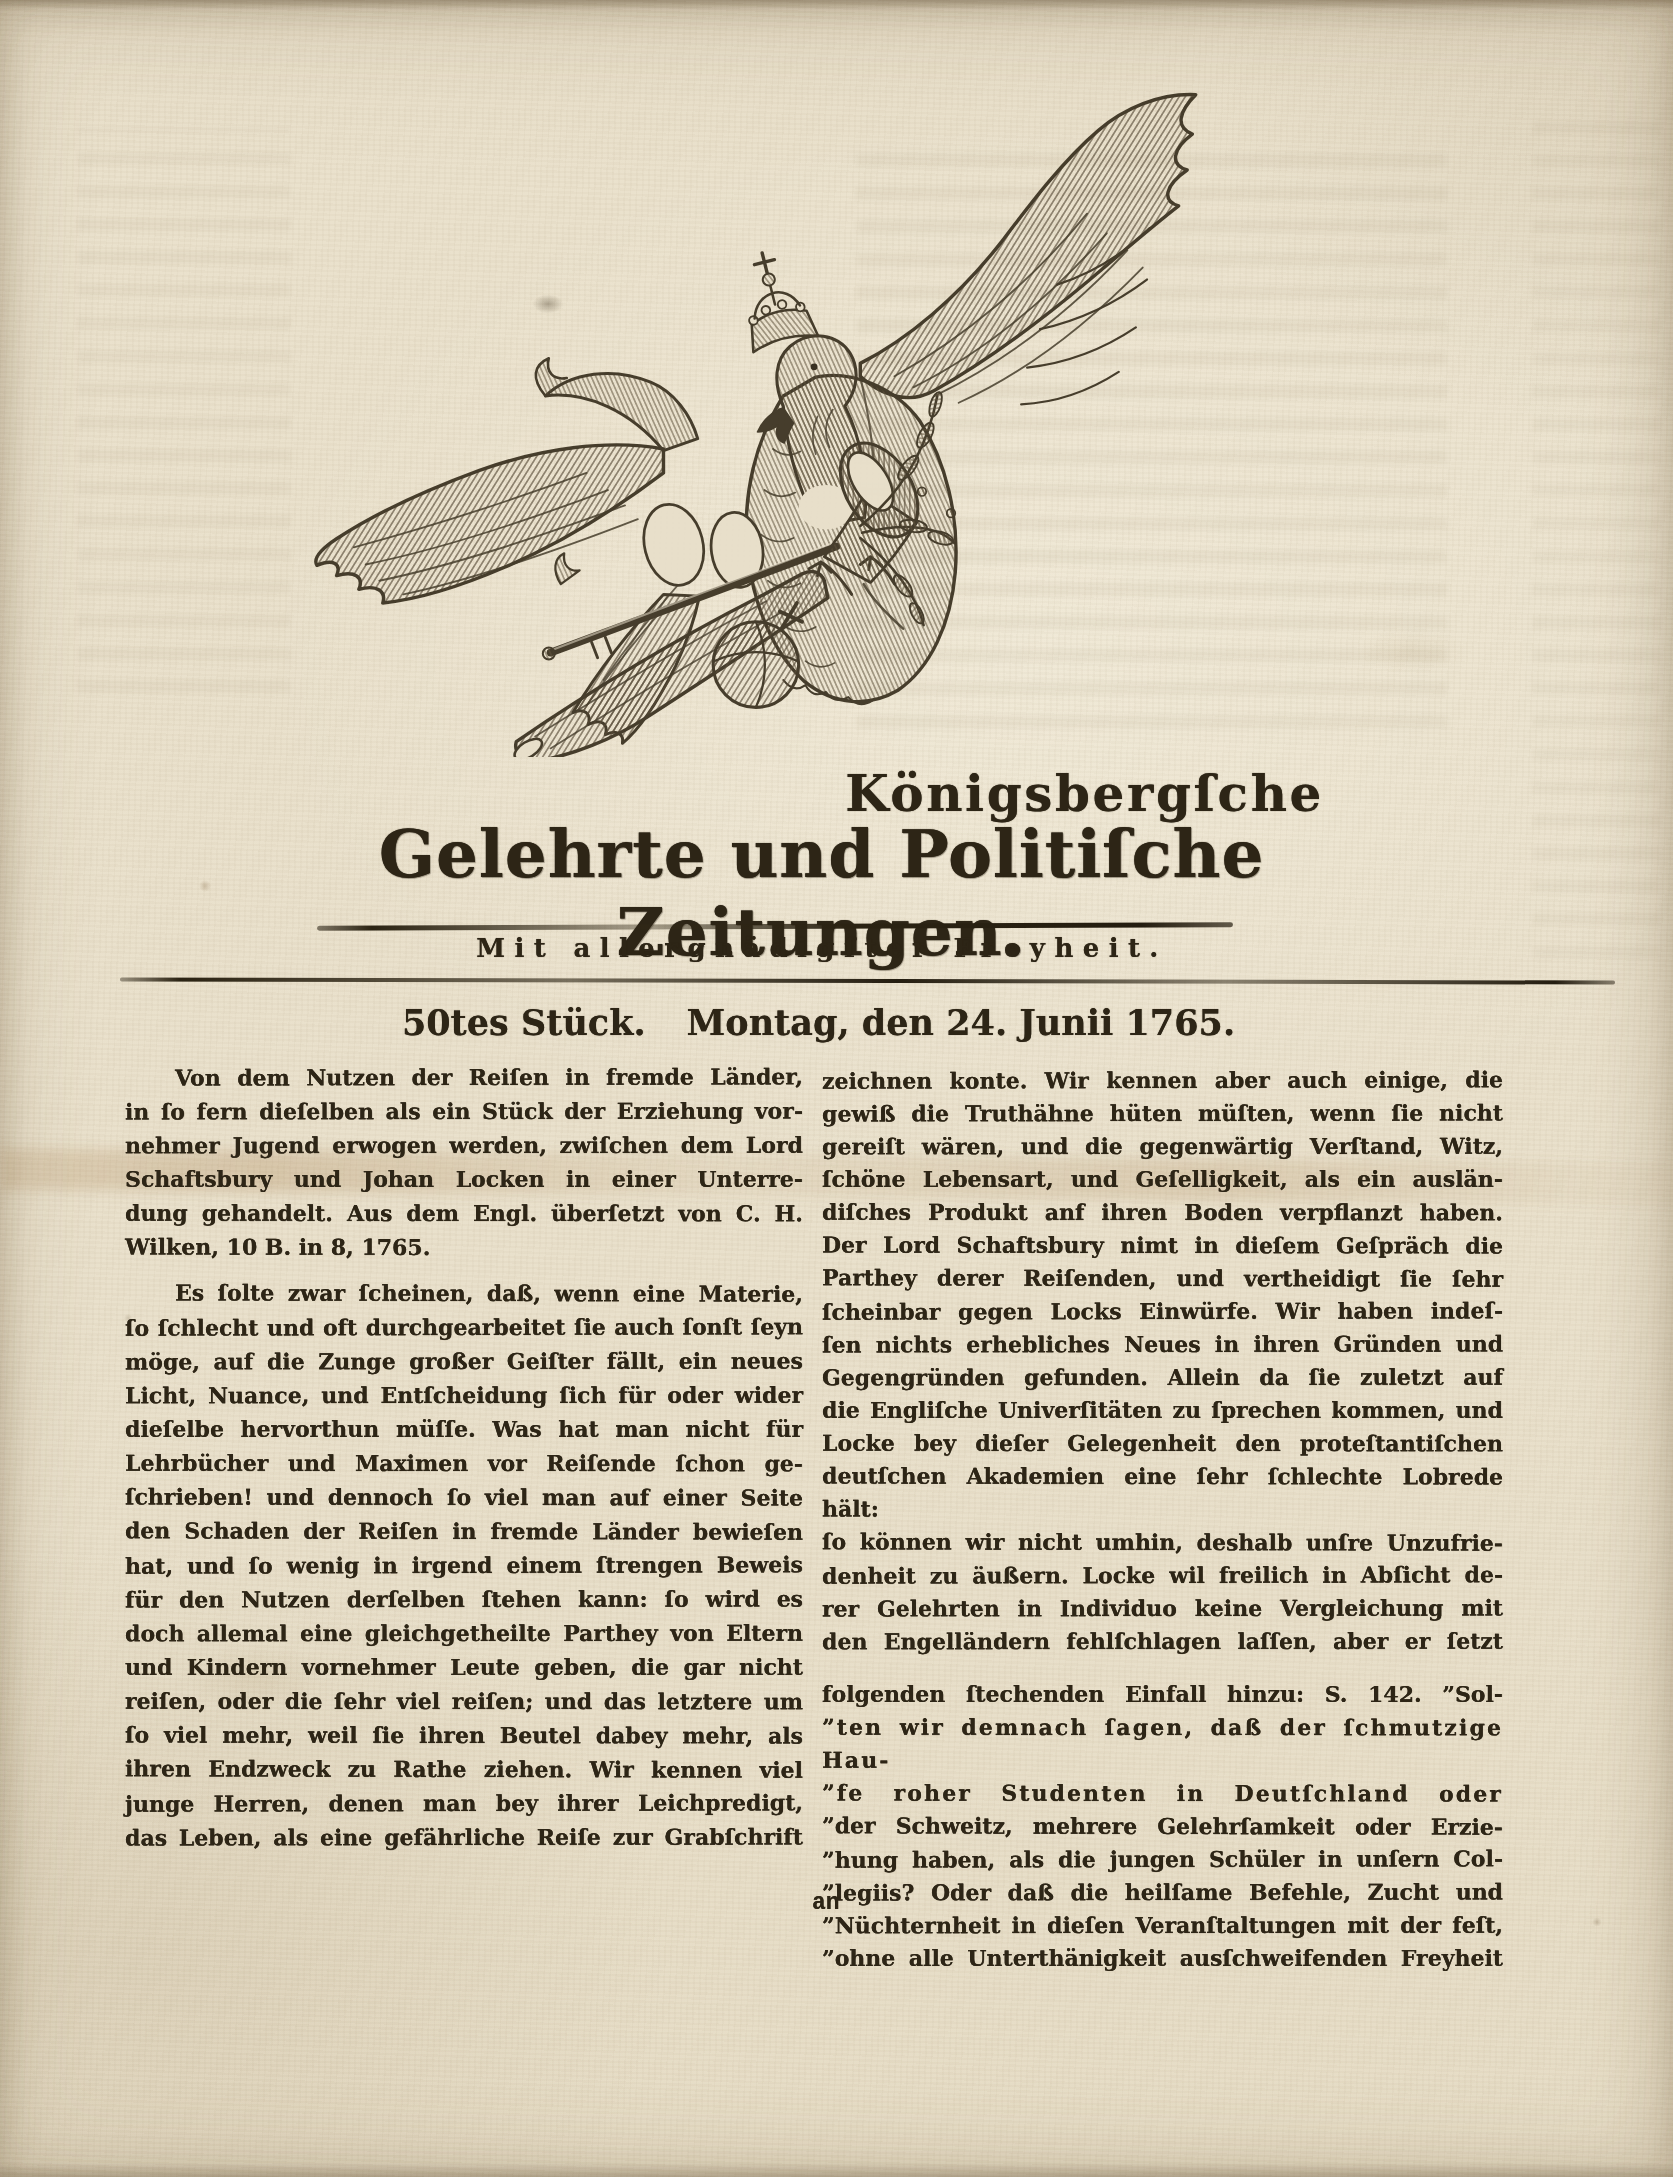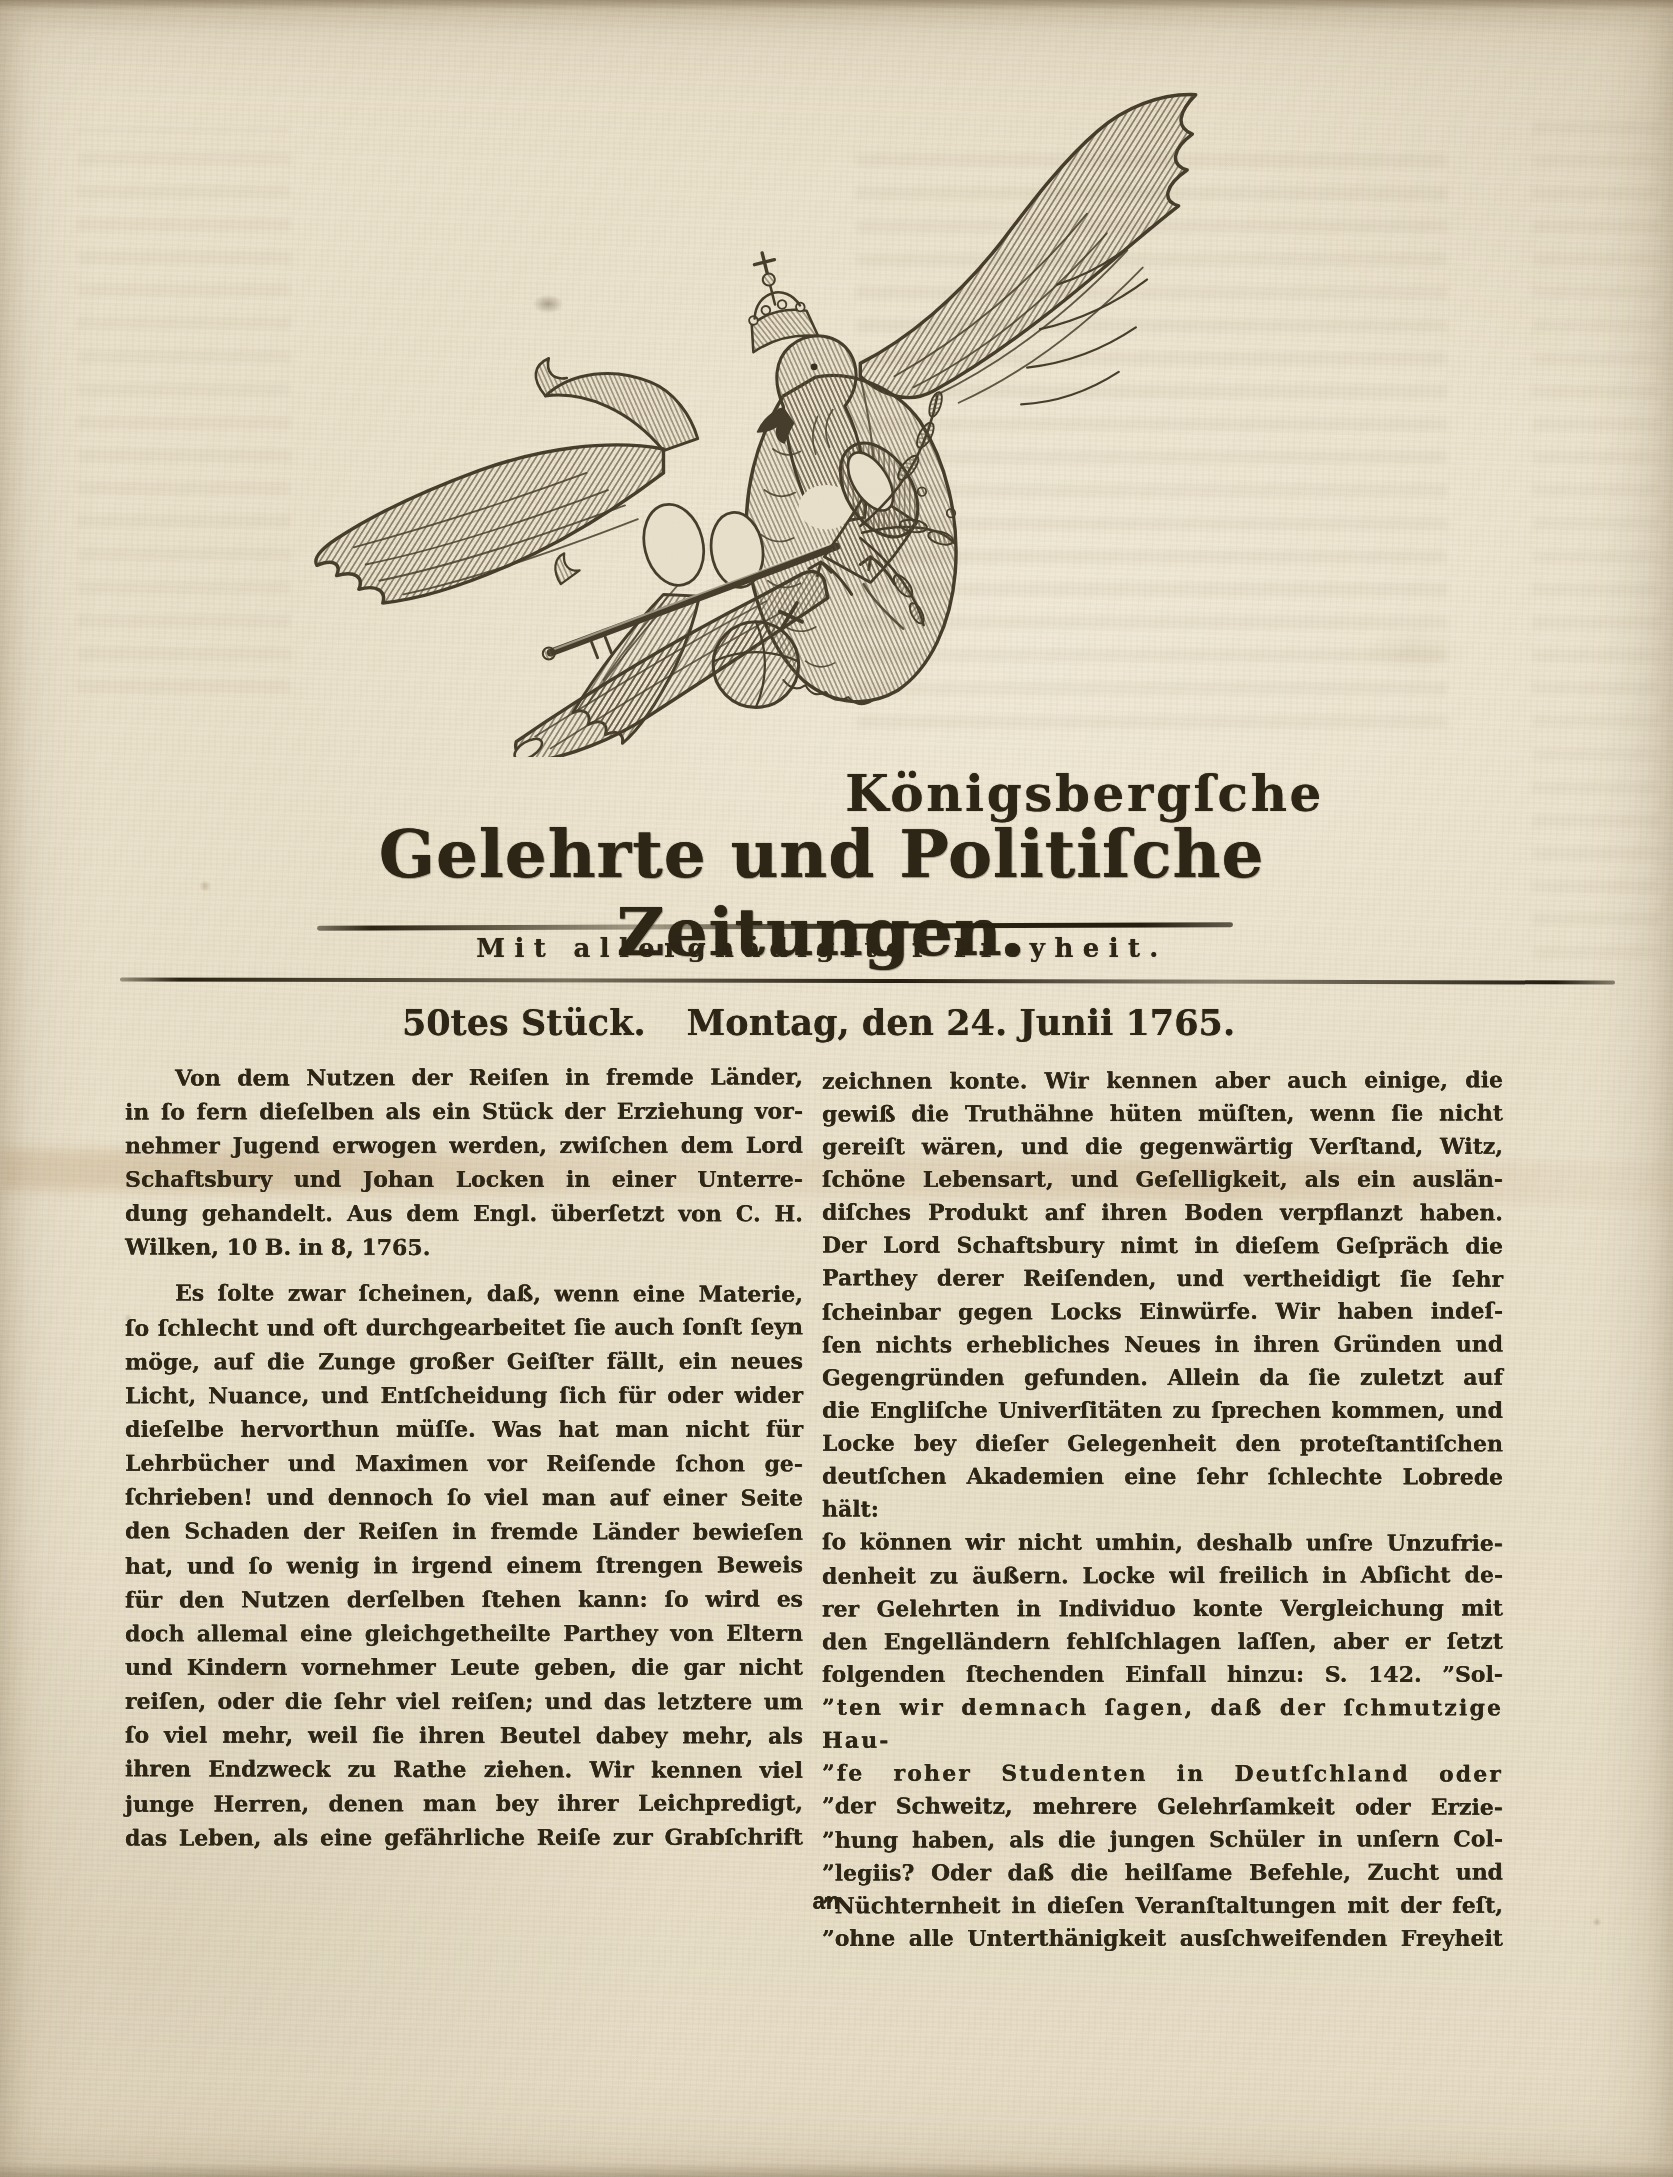--- a/index.html
+++ b/index.html
@@ -259,23 +259,23 @@
         <div class="tline" style="transform: rotate(0.08deg);">Der Lord Schaftsbury nimt in dieſem Geſpräch die</div>
         <div class="tline" style="transform: rotate(0.12deg);">Parthey derer Reiſenden, und vertheidigt ſie ſehr</div>
         <div class="tline" style="transform: rotate(-0.12deg);">ſcheinbar gegen Locks Einwürfe.  Wir haben indeſ-</div>
         <div class="tline" style="transform: rotate(-0.08deg);">ſen nichts erhebliches Neues in ihren Gründen und</div>
         <div class="tline" style="transform: rotate(-0.04deg);">Gegengründen gefunden.  Allein da ſie zuletzt auf</div>
         <div class="tline" style="transform: rotate(0deg);">die Engliſche Univerſitäten zu ſprechen kommen, und</div>
         <div class="tline" style="transform: rotate(0.04deg);">Locke bey dieſer Gelegenheit den proteſtantiſchen</div>
         <div class="tline" style="transform: rotate(0.08deg);">deutſchen Akademien eine ſehr ſchlechte Lobrede hält:</div>
         <div class="tline" style="transform: rotate(0.12deg);">ſo können wir nicht umhin, deshalb unſre Unzufrie-</div>
         <div class="tline" style="transform: rotate(-0.12deg);">denheit zu äußern.  Locke wil freilich in Abſicht de-</div>
-        <div class="tline" style="transform: rotate(-0.08deg);">rer Gelehrten in Individuo konte Vergleichung mit</div>
+        <div class="tline" style="transform: rotate(-0.08deg);">rer Gelehrten in Individuo keine Vergleichung mit</div>
         <div class="tline" style="transform: rotate(-0.04deg);">den Engelländern fehlſchlagen laſſen, aber er ſetzt</div>
-        <div class="tline" style="transform: rotate(0deg);">folgenden ſtechenden Einfall hinzu: S. 142. ”Sol-</div>
+        <div class="tline" style="transform: rotate(0deg); margin-top: 20px;">folgenden ſtechenden Einfall hinzu: S. 142. ”Sol-</div>
         <div class="tline sp" style="transform: rotate(0.04deg);">”ten wir demnach ſagen, daß der ſchmutzige Hau-</div>
         <div class="tline sp" style="transform: rotate(0.08deg);">”fe roher Studenten in Deutſchland oder</div>
         <div class="tline" style="transform: rotate(0.12deg);">”der Schweitz, mehrere Gelehrſamkeit oder Erzie-</div>
         <div class="tline" style="transform: rotate(-0.12deg);">”hung haben, als die jungen Schüler in unſern Col-</div>
         <div class="tline" style="transform: rotate(-0.08deg);">”legiis?  Oder daß die heilſame Befehle, Zucht und</div>
         <div class="tline" style="transform: rotate(-0.04deg);">”Nüchternheit in dieſen Veranſtaltungen mit der feſt,</div>
         <div class="tline" style="transform: rotate(0deg);">”ohne alle Unterthänigkeit ausſchweifenden Freyheit</div>
       </div>
   </div>
 

